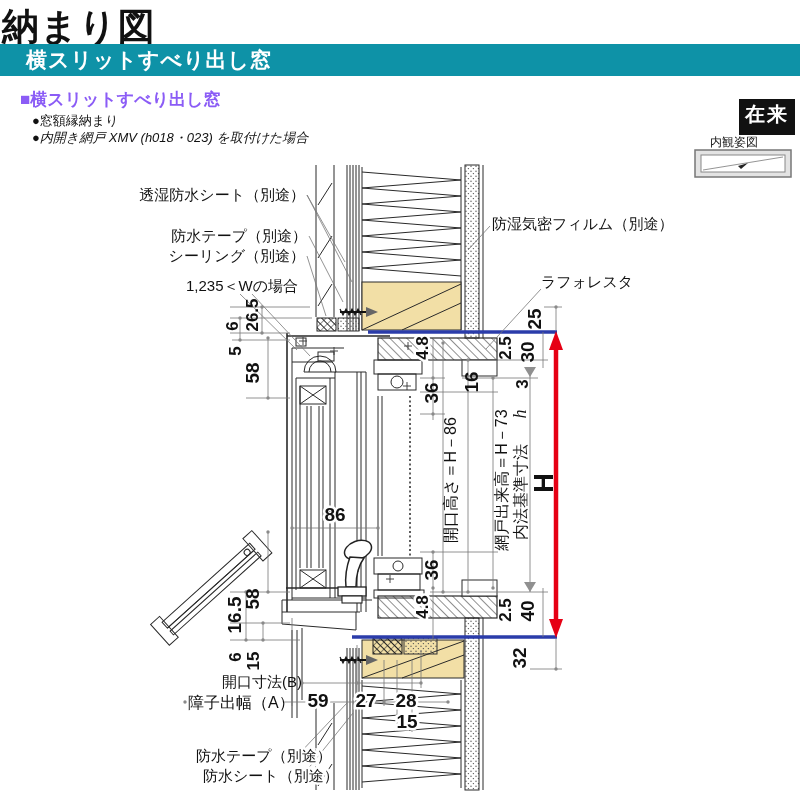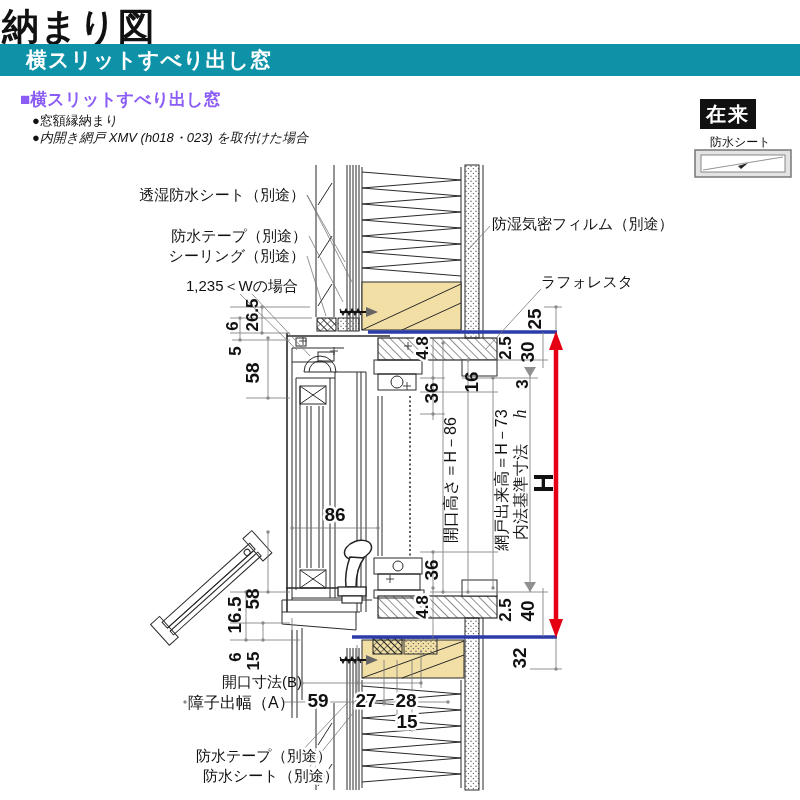--- a/index.html
+++ b/index.html
@@ -5,21 +5,21 @@
   html,body{margin:0;padding:0;background:#ffffff;}
   body{width:800px;height:800px;position:relative;font-family:"Liberation Sans",sans-serif;overflow:hidden;}
   .abs{position:absolute;}
   #title{left:2px;top:2px;font-size:37px;font-weight:bold;color:#111;letter-spacing:1px;}
   #banner{left:0;top:44px;width:800px;height:32px;background:#0e92a7;color:#fff;
           font-size:21px;font-weight:bold;line-height:32px;padding-left:26px;box-sizing:border-box;letter-spacing:1px;}
   #sec-head{left:20px;top:88px;font-size:17px;font-weight:bold;color:#8b5cf6;}
   .bullet{left:32px;font-size:13px;color:#111;}
   #b1{top:112px;}
   #b2{top:129px;font-style:italic;}
-  #zairai{left:700px;top:99px;width:56px;height:30px;background:#111;color:#fff;font-size:20px;
+  #zairai{left:739px;top:99px;width:56px;height:36px;background:#111;color:#fff;font-size:20px;
           font-weight:bold;text-align:center;line-height:30px;letter-spacing:2px;}
   #naikan{left:710px;top:134px;font-size:12px;color:#111;}
   svg{position:absolute;left:0;top:0;}
   text{fill:#111;}
   .dim{font-size:19px;font-weight:600;}
   .dimS{font-size:17px;font-weight:600;}
   .vlabel{font-size:16px;font-weight:500;}
   .lbl{font-size:15px;}
   .halo{stroke:#fff;stroke-width:5px;paint-order:stroke;}
   .thin{stroke:#777;stroke-width:0.8;fill:none;}
@@ -29,21 +29,21 @@
 </style>
 </head>
 <body>
 
 <div id="title" class="abs">納まり図</div>
 <div id="banner" class="abs">横スリットすべり出し窓</div>
 <div id="sec-head" class="abs">■横スリットすべり出し窓</div>
 <div id="b1" class="abs bullet">●窓額縁納まり</div>
 <div id="b2" class="abs bullet">●内開き網戸 XMV (h018・023) を取付けた場合</div>
 <div id="zairai" class="abs">在来</div>
-<div id="naikan" class="abs">防水シート</div>
+<div id="naikan" class="abs">内観姿図</div>
 
 <svg width="800" height="800" viewBox="0 0 800 800">
   <defs>
     <pattern id="hatch" width="6" height="6" patternUnits="userSpaceOnUse" patternTransform="rotate(-45)">
       <line x1="0" y1="0" x2="0" y2="6" stroke="#333" stroke-width="1.1"></line>
     </pattern>
     <pattern id="xhatch" width="5" height="5" patternUnits="userSpaceOnUse" patternTransform="rotate(45)">
       <line x1="0" y1="0" x2="0" y2="5" stroke="#222" stroke-width="1"></line>
       <line x1="0" y1="2.5" x2="5" y2="2.5" stroke="#222" stroke-width="1"></line>
     </pattern>

